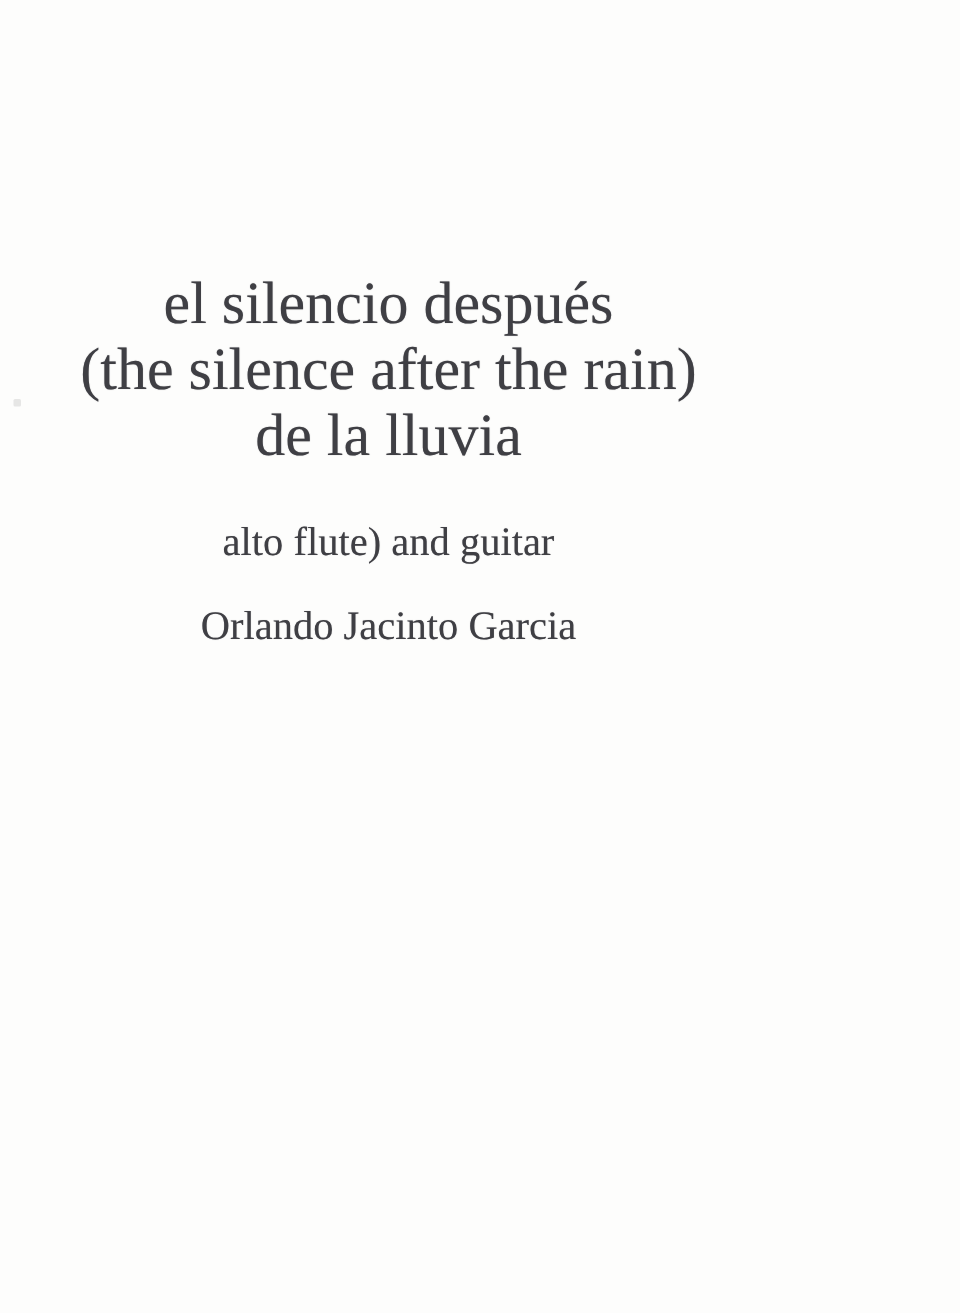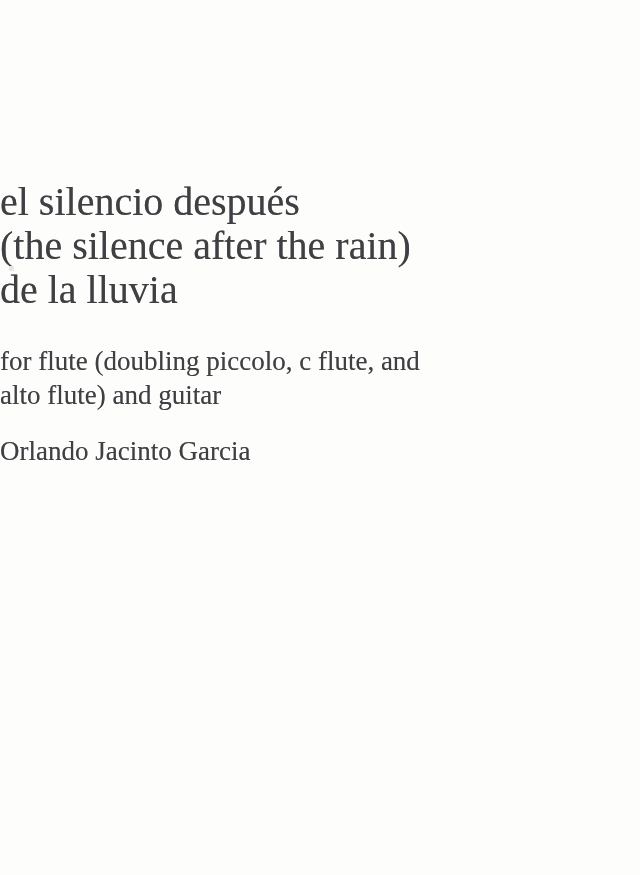--- a/index.html
+++ b/index.html
@@ -20,21 +20,21 @@
     font-family: "Liberation Serif", "DejaVu Serif", serif;
     color: var(--ink);
   }
   .text-column {
     position: absolute;
     left: 0;
     top: 0;
     width: 528px;
     padding-right: 10px;   
     box-sizing: border-box;
-    text-align: left;
+    text-align: center;
   }
   .title-block {
     margin-top: 180px;
     font-size: 40px;
     line-height: 44px;
     
     text-shadow: 0 0 0.6px rgba(63,63,68,0.55);
   }
   .subtitle-block {
     margin-top: 32px;
@@ -64,21 +64,20 @@
 <div class="page">
   <div class="text-column">
 
     <div class="title-block">
       <div class="title-line">el silencio después</div>
       <div class="title-line">(the silence after the rain)</div>
       <div class="title-line">de la lluvia</div>
     </div>
 
     <div class="subtitle-block">
-      <div class="subtitle-line">for flute (doubling piccolo, c flute, and</div>
       <div class="subtitle-line">alto flute) and guitar</div>
     </div>
 
     <div class="composer-block">Orlando Jacinto Garcia</div>
 
   </div>
 
   <div class="scan-speck"></div>
 </div>
 

